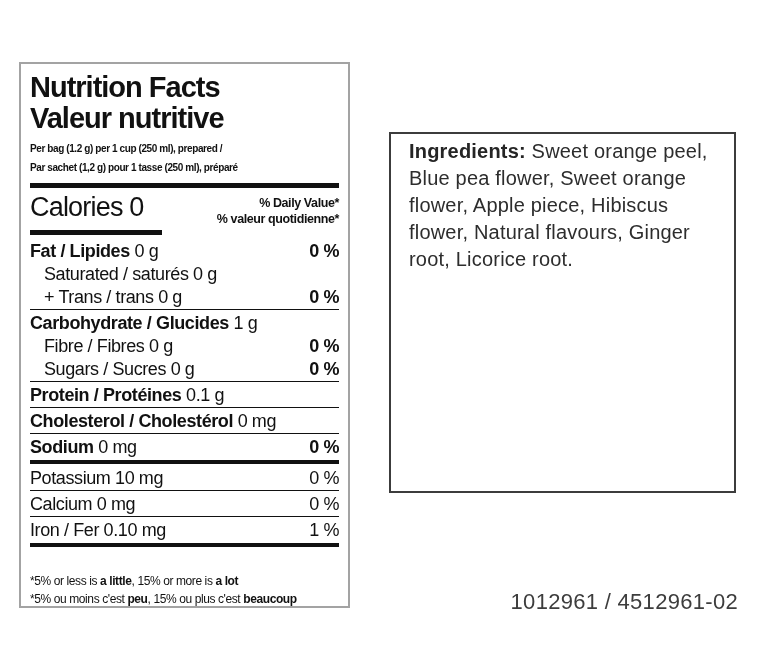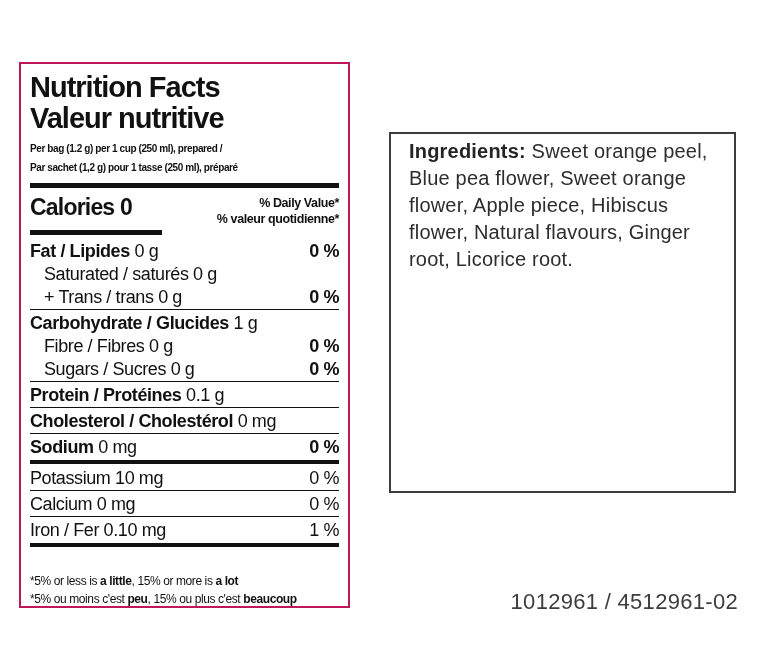--- a/index.html
+++ b/index.html
@@ -4,21 +4,21 @@
 <style>
   * { margin: 0; padding: 0; box-sizing: border-box; }
   html, body { width: 770px; height: 663px; background: #ffffff; overflow: hidden; }
   body { font-family: "Liberation Sans", sans-serif; color: #111111; position: relative; }
 
   
   .nfl-box {
     position: absolute;
     left: 19px; top: 62px;
     width: 331px; height: 546px;
-    border: 2px solid #be185d;
+    border: 2px solid #a3a3a3;
     background: #ffffff;
     padding: 8px 9px 0 9px;
     letter-spacing: -0.2px;
   }
   .nfl-title {
     font-size: 29px;
     font-weight: bold;
     line-height: 31px;
     letter-spacing: -1px;
   }
@@ -27,21 +27,21 @@
     font-size: 10px;
     font-weight: bold;
     line-height: 19px;
     letter-spacing: -0.4px;
   }
   .hr-thick { height: 5px; background: #111111; border: 0; margin: 6px 0 4px 0; }
   .hr-thin  { height: 1px; background: #111111; border: 0; margin: 1px 0; }
   .hr-med   { height: 4px; background: #111111; border: 0; margin: 2px 0; }
 
   .cal-row { display: flex; justify-content: space-between; align-items: flex-start; margin-top: 2px; }
-  .cal-left { font-size: 23px; font-weight: bold; letter-spacing: -0.8px; line-height: 30px; }
+  .cal-left { font-size: 27px; font-weight: normal; letter-spacing: -0.8px; line-height: 30px; }
   .cal-right { text-align: right; font-size: 12.5px; font-weight: bold; line-height: 16px; letter-spacing: -0.4px; padding-top: 3px; }
   .cal-underline { width: 132px; height: 5px; background: #111111; margin: 3px 0 4px 0; }
 
   .row { display: flex; justify-content: space-between; align-items: flex-end; font-size: 18px; line-height: 18px; padding: 2.5px 0; letter-spacing: -0.4px; }
   .row .lbl { white-space: nowrap; }
   .row .b { font-weight: bold; }
   .row.ind .lbl { padding-left: 14px; }
   .pct { white-space: nowrap; }
   .pct.pb { font-weight: bold; }
 

